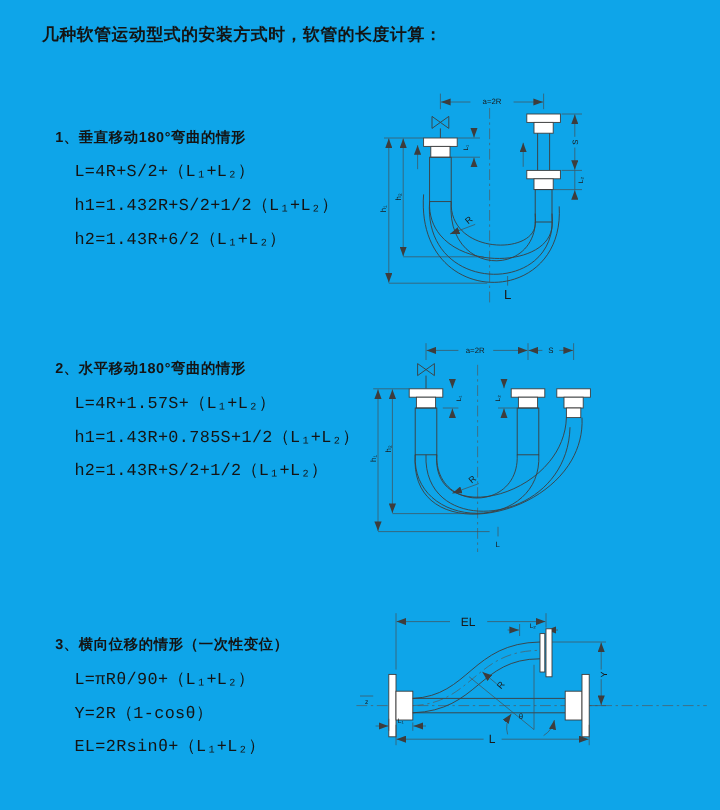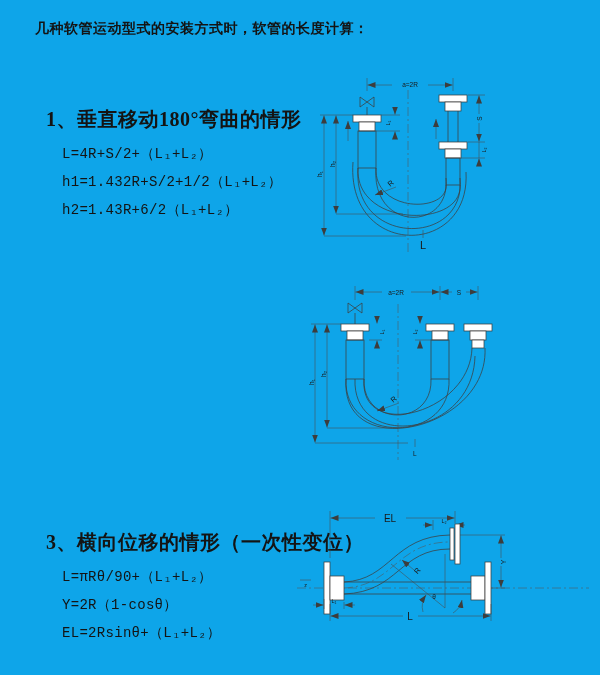--- a/index.html
+++ b/index.html
@@ -3,21 +3,21 @@
 <meta charset="utf-8">
 <style>
   html,body{margin:0;padding:0;background:#e8e8e8;}
   .page{
     position:relative;width:600px;height:675px;background:#0ea5e9;
     font-family:"Liberation Sans", sans-serif;color:#141414;overflow:hidden;
     margin:0 auto;
   }
   .title{position:absolute;left:35px;top:20px;font-size:14px;font-weight:700;letter-spacing:.5px;white-space:nowrap;}
   .section{position:absolute;white-space:nowrap;}
-  .sec-heading{font-size:20px;font-weight:700;letter-spacing:.5px;font-family:Liberation Serif, serif;}
+  .sec-heading{font-size:12px;font-weight:700;letter-spacing:.5px;}
   .formulas{margin-top:7px;padding-left:16px;font-family:Liberation Mono, monospace;}
   .formula{font-size:14px;line-height:28px;letter-spacing:.3px;}
   svg.diagram{position:absolute;overflow:visible;}
   svg .ln{stroke:#3d3d3d;stroke-width:0.75;fill:none;}
   svg .thin{stroke:#4a4a4a;stroke-width:0.55;fill:none;}
   svg .cl{stroke:#555;stroke-width:0.55;fill:none;stroke-dasharray:9 3 2 3;}
   svg .white{fill:#ffffff;}
   svg text{fill:#1a1a1a;font-family:"Liberation Sans",sans-serif;}
   svg .lbl{font-size:6.5px;}
   svg .lbl-sm{font-size:5.5px;}
@@ -33,20 +33,28 @@
 
   <div class="section" style="left:46px;top:106px">
     <div class="sec-heading">1、垂直移动180°弯曲的情形</div>
     <div class="formulas">
       <div class="formula">L=4R+S/2+（L₁+L₂）</div>
       <div class="formula">h1=1.432R+S/2+1/2（L₁+L₂）</div>
       <div class="formula">h2=1.43R+6/2（L₁+L₂）</div>
     </div>
   </div>
 
+  <div class="section" style="left:46px;top:299px">
+    <div class="sec-heading">2、水平移动180°弯曲的情形</div>
+    <div class="formulas">
+      <div class="formula">L=4R+1.57S+（L₁+L₂）</div>
+      <div class="formula">h1=1.43R+0.785S+1/2（L₁+L₂）</div>
+      <div class="formula">h2=1.43R+S/2+1/2（L₁+L₂）</div>
+    </div>
+  </div>
 
   <div class="section" style="left:46px;top:529px">
     <div class="sec-heading">3、横向位移的情形（一次性变位）</div>
     <div class="formulas">
       <div class="formula">L=πRθ/90+（L₁+L₂）</div>
       <div class="formula">Y=2R（1-cosθ）</div>
       <div class="formula">EL=2Rsinθ+（L₁+L₂）</div>
     </div>
   </div>
 

